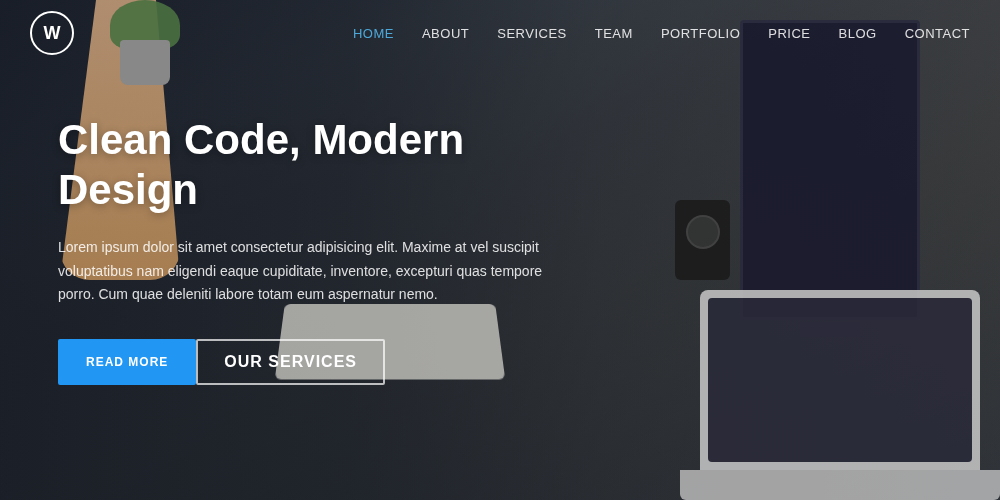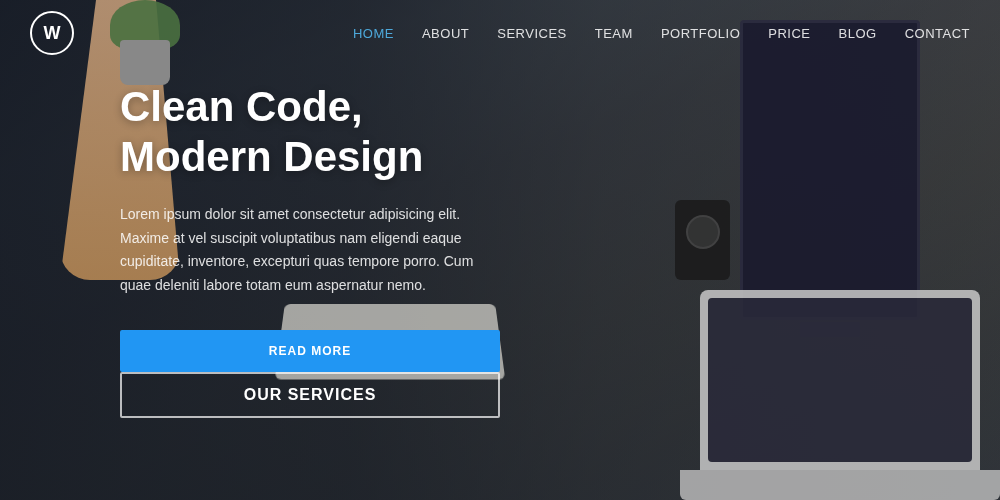--- a/index.html
+++ b/index.html
@@ -249,21 +249,21 @@
     .nav-links li a.active {
       color: #4da8da;
     }
 
     
     .hero-content {
       position: absolute;
       top: 50%;
       left: 0;
       transform: translateY(-50%);
-      padding: 0 120px;
+      padding: 0 58px;
       max-width: 620px;
       z-index: 10;
     }
 
     .hero-title {
       font-size: 42px;
       font-weight: 700;
       color: #ffffff;
       line-height: 1.2;
       margin-bottom: 20px;
@@ -274,21 +274,20 @@
       font-size: 14px;
       color: rgba(255,255,255,0.85);
       line-height: 1.7;
       margin-bottom: 32px;
       max-width: 540px;
     }
 
     .hero-buttons {
       display: flex;
       gap: 0;
-      flex-direction: column;
     }
 
     .btn-primary {
       padding: 12px 26px;
       background: #2196f3;
       color: #fff;
       border: 2px solid #2196f3;
       font-size: 12px;
       font-weight: 700;
       letter-spacing: 1px;

